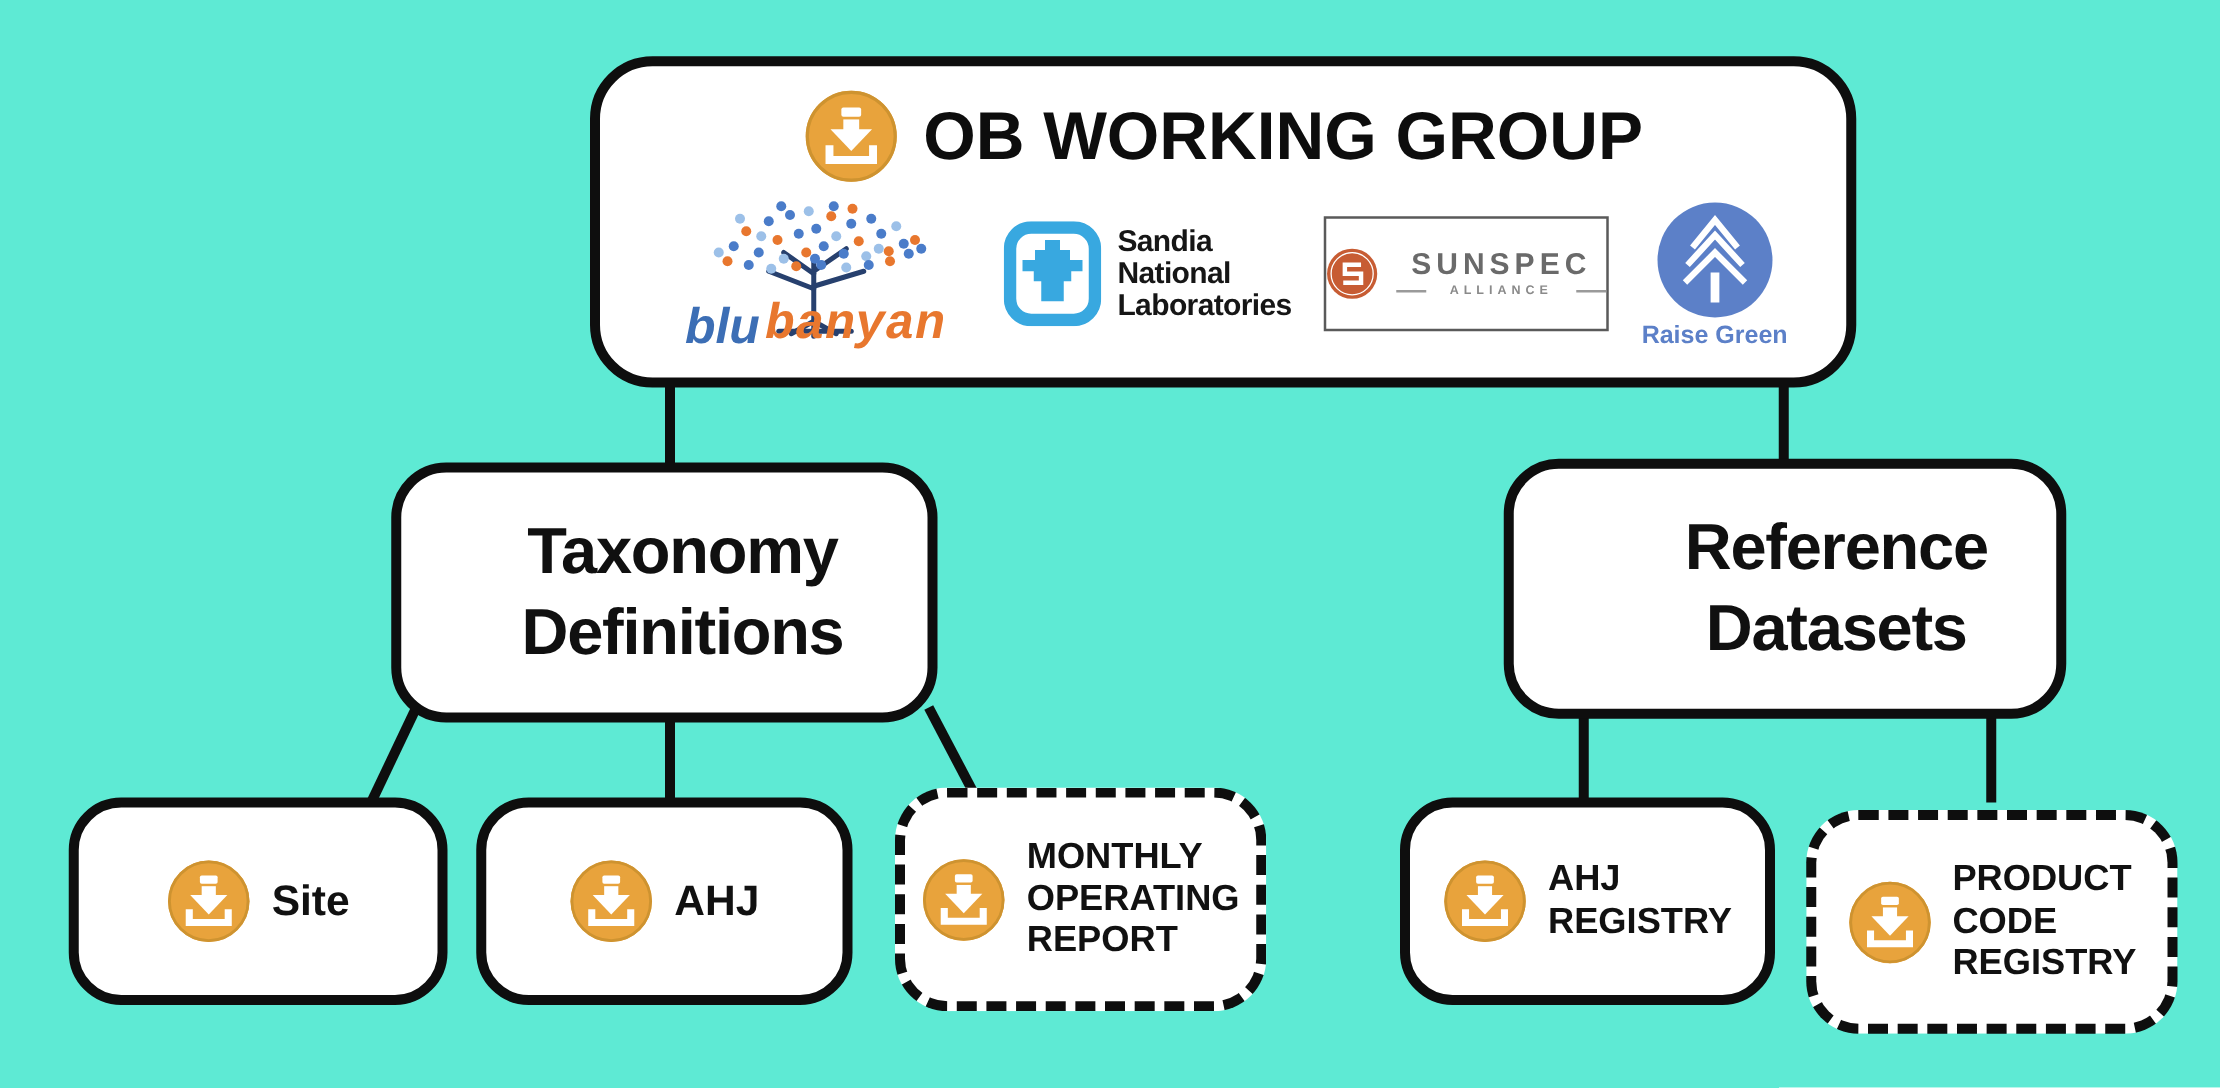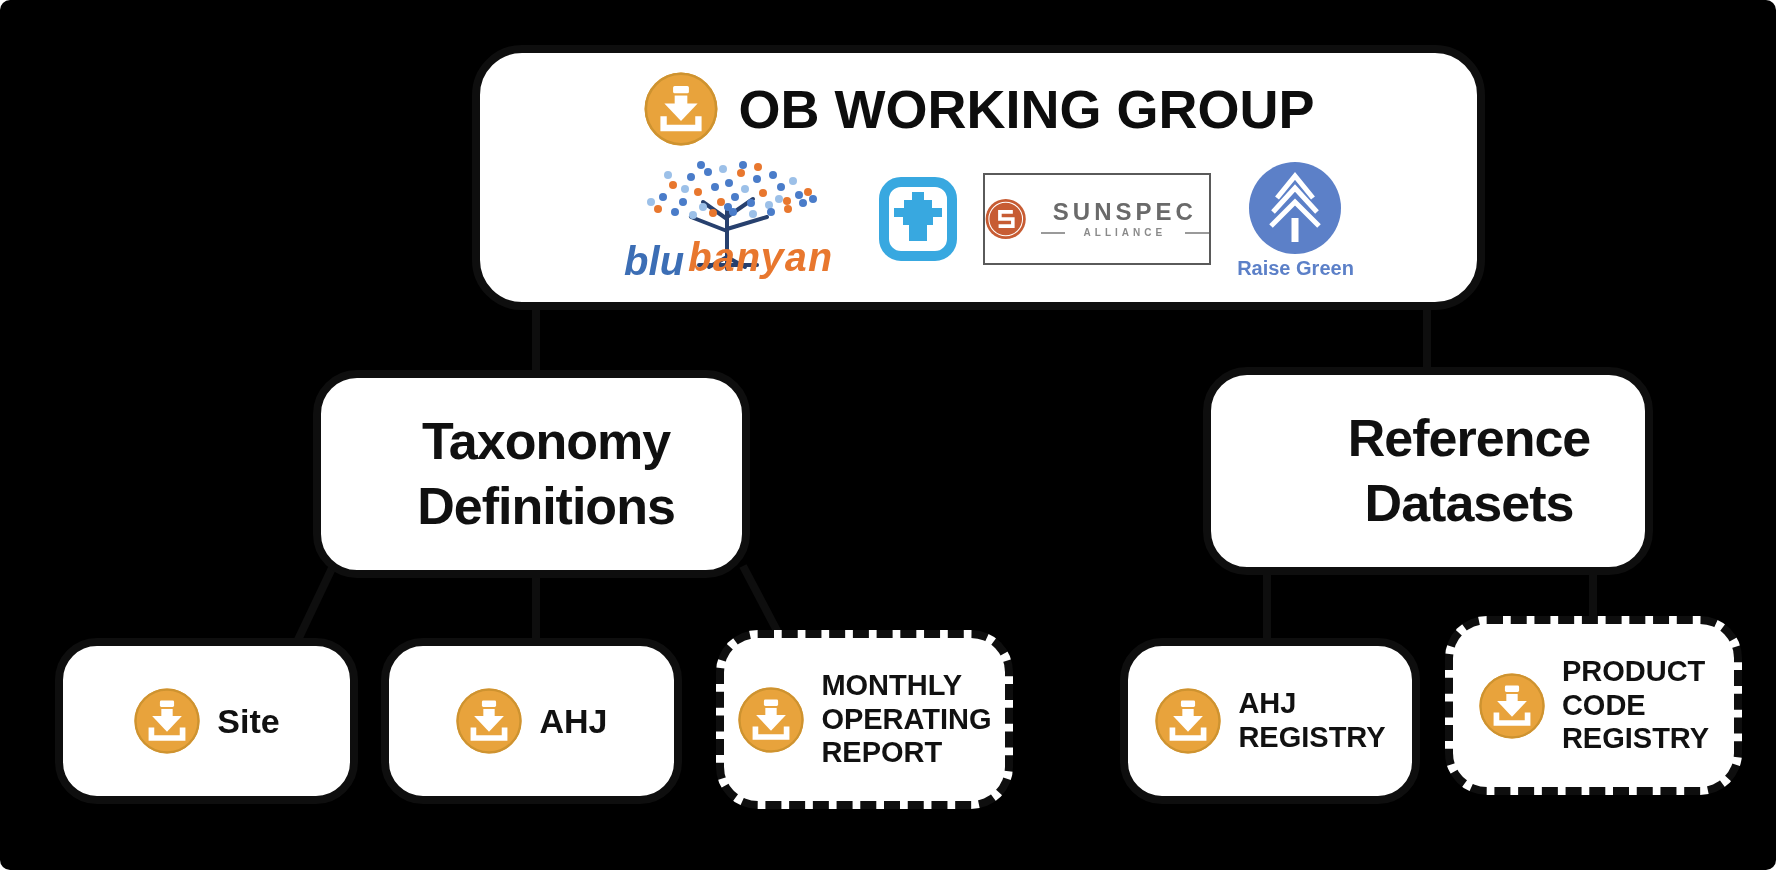--- a/index.html
+++ b/index.html
@@ -1,18 +1,18 @@
 <!DOCTYPE html>
 <html><head>
 <meta charset="utf-8">
 <style>
   html,body{margin:0;padding:0;background:#ffffff;}
   .canvas{
-    position:relative;width:1776px;height:870px;background:#000000;overflow:hidden;
-    font-family:"Liberation Sans", sans-serif;color:#0e0e0e;border-radius:10px;
+    position:relative;width:1776px;height:870px;background:#5eead4;overflow:hidden;
+    font-family:"Liberation Sans", sans-serif;color:#0e0e0e;
   }
   .connectors{position:absolute;left:0;top:0;z-index:0;}
   .node{position:absolute;background:#ffffff;border:8px solid #0e0e0e;box-sizing:border-box;z-index:1;}
   .top-box{left:472px;top:45px;width:1013px;height:265px;border-radius:50px;
     display:flex;flex-direction:column;align-items:center;}
   .wg-header{display:flex;align-items:center;gap:20px;margin-top:14px;height:84px;}
   .wg-title{font-size:54px;font-weight:bold;letter-spacing:0px;color:#0d0d0d;white-space:nowrap;}
   .logos{display:flex;align-items:center;justify-content:center;gap:26px;margin-top:2px;height:132px;}
   .logo{position:relative;display:flex;align-items:center;}
   
@@ -46,21 +46,21 @@
   .cat-taxonomy{left:313px;top:370px;width:437px;height:208px;align-items:center;text-align:center;}
   .cat-reference{left:1203px;top:367px;width:450px;height:208px;align-items:center;padding-left:82px;text-align:left;}
   .cat span{display:block;font-size:52px;font-weight:bold;line-height:1.25;letter-spacing:-1px;color:#101010;}
   
   .leaf{border-radius:42px;display:flex;align-items:center;justify-content:center;gap:16px;}
   .dashed{border-style:dashed;}
   .leaf-site{left:55px;top:638px;width:303px;height:166px;}
   .leaf-ahj{left:381px;top:638px;width:301px;height:166px;}
   .leaf-monthly{left:716px;top:630px;width:297px;height:179px;}
   .leaf-ahj-registry{left:1120px;top:638px;width:300px;height:166px;}
-  .leaf-product{left:1445px;top:616px;width:297px;height:179px;}
+  .leaf-product{left:1445px;top:648px;width:297px;height:179px;}
   .leaf-label{font-size:34px;font-weight:bold;color:#111;}
   .leaf-lines span{display:block;font-size:29px;font-weight:bold;line-height:1.17;color:#111;text-align:left;}
   .dl{width:68px;height:68px;flex:0 0 auto;}
   .dl-lg{width:76px;height:76px;flex:0 0 auto;}
   .defs-holder{position:absolute;width:0;height:0;overflow:hidden;}
 </style>
 </head>
 <body>
 
 <svg class="defs-holder" xmlns="http://www.w3.org/2000/svg" aria-hidden="true">
@@ -160,20 +160,25 @@
           <span class="bb-blu">blu</span>
           <span class="bb-banyan">banyan</span>
         </div>
       </div>
 
       <div class="logo sandia">
         <svg width="78" height="84" viewBox="0 0 78 84">
           <rect x="5" y="5" width="68" height="74" rx="17" fill="#ffffff" stroke="#38A8E0" stroke-width="10"></rect>
           <path d="M33 15 h12 v8 h8 v8 h10 v9 h-9 v8 h-6 v16 h-18 v-16 h-6 v-8 h-9 v-9 h10 v-8 h8 z" fill="#38A8E0"></path>
         </svg>
+        <div class="sandia-text">
+          <span>Sandia</span>
+          <span>National</span>
+          <span>Laboratories</span>
+        </div>
       </div>
 
       <div class="logo sunspec-box">
         <svg width="62" height="62" viewBox="0 0 64 64">
           <circle cx="32" cy="32" r="31" fill="#C75C33"></circle>
           <circle cx="32" cy="32" r="26" fill="none" stroke="#ffffff" stroke-width="1.6"></circle>
           <path d="M43 21 H23 V32 H43 V43 H21" fill="none" stroke="#ffffff" stroke-width="5.5"></path>
         </svg>
         <div class="sunspec-text">
           <span class="sunspec-name">SUNSPEC</span>

